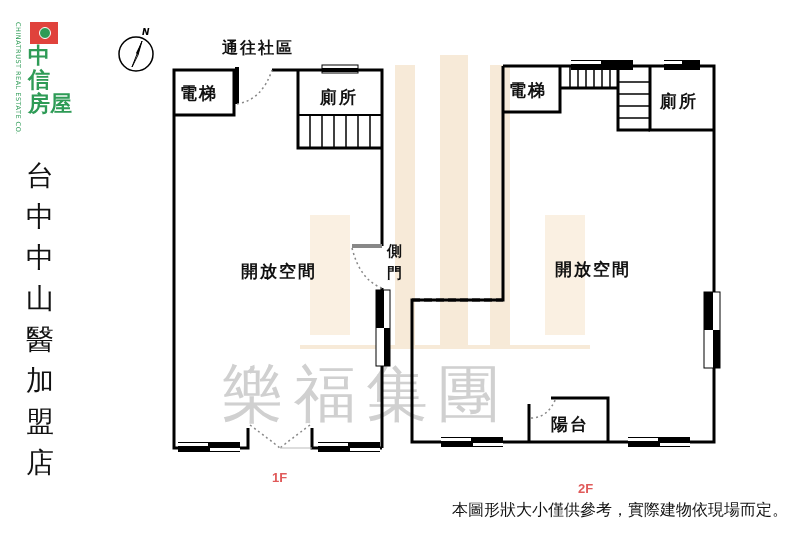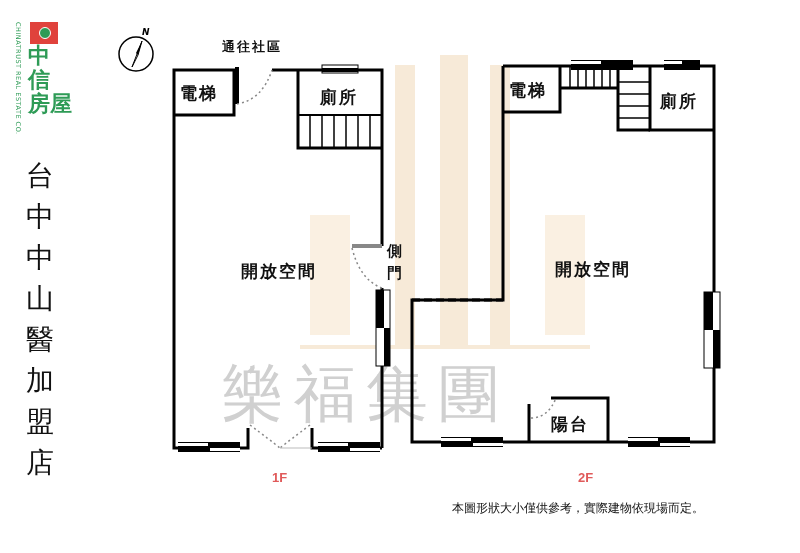--- a/index.html
+++ b/index.html
@@ -9,21 +9,21 @@
   .logo-red { position:absolute; left:22px; top:2px; width:28px; height:22px; background:#e0423c; }
   .logo-red::before { content:""; position:absolute; left:9px; top:5px; width:10px; height:10px; border-radius:50%; background:#2e9b56; border:1px solid #fff; }
   .logo-side { position:absolute; left:0; top:2px; width:14px; height:110px; font-size:6.5px; color:#2e9b56; writing-mode:vertical-rl; letter-spacing:0.5px; white-space:nowrap; }
   .logo-chars { position:absolute; left:20px; top:24px; font-size:22px; line-height:24px; color:#2e9b56; font-weight:bold; }
   .logo-chars span { display:block; }
   .branch { left:18px; top:155px; width:44px; font-size:28px; line-height:41px; color:#111; text-align:center; font-family:"DejaVu Serif", serif; }
   .branch span { display:block; }
   .compass { left:116px; top:26px; width:40px; height:40px; }
   .label { font-weight:bold; color:#111; font-size:17px; letter-spacing:2px; white-space:nowrap; }
   .floor-label { font-family:Liberation Sans, sans-serif; color:#e05a5a; font-size:13px; font-weight:bold; }
-  .note { left:452px; top:500px; font-family:Liberation Sans, sans-serif; font-size:12px; color:#111; white-space:nowrap; }
+  .note { left:452px; top:500px; font-family:Liberation Sans, sans-serif; font-size:16px; color:#111; white-space:nowrap; }
   .watermark { left:222px; top:352px; font-size:62px; color:#d0d0d0; font-family:"DejaVu Serif", serif; letter-spacing:10px; white-space:nowrap; }
 </style>
 </head>
 <body>
 
 <div class="abs logo-box">
   <div class="logo-side">CHINATRUST REAL ESTATE CO.</div>
   <div class="logo-red"></div>
   <div class="logo-chars">
     <span>中</span>
@@ -149,29 +149,29 @@
   <rect x="441" y="437" width="62" height="10" fill="#000"></rect>
   <rect x="441" y="438" width="30" height="3" fill="#fff"></rect>
   <rect x="473" y="443" width="30" height="3" fill="#fff"></rect>
   <rect x="628" y="437" width="62" height="10" fill="#000"></rect>
   <rect x="628" y="438" width="30" height="3" fill="#fff"></rect>
   <rect x="660" y="443" width="30" height="3" fill="#fff"></rect>
 
   <path d="M531,418 Q548,418 556,398" stroke="#888" stroke-width="1.5" stroke-dasharray="2,3" fill="none"></path>
 </svg>
 
-<div class="abs label" style="left:222px;top:38px;font-size:13px;">通往社區</div>
+<div class="abs label" style="left:222px;top:38px;font-size:16px;">通往社區</div>
 <div class="abs label" style="left:180px;top:82px;">電梯</div>
 <div class="abs label" style="left:320px;top:86px;">廁所</div>
 <div class="abs label" style="left:241px;top:260px;">開放空間</div>
 <div class="abs label" style="left:387px;top:240px;font-size:15px;line-height:22px;">
   <div>側</div>
   <div>門</div>
 </div>
 <div class="abs floor-label" style="left:272px;top:470px;">1F</div>
 
 <div class="abs label" style="left:509px;top:79px;">電梯</div>
 <div class="abs label" style="left:660px;top:90px;">廁所</div>
 <div class="abs label" style="left:555px;top:258px;">開放空間</div>
 <div class="abs label" style="left:551px;top:413px;">陽台</div>
-<div class="abs floor-label" style="left:578px;top:470px;">2F</div>
+<div class="abs floor-label" style="left:578px;top:481px;">2F</div>
 
 <div class="abs note">本圖形狀大小僅供參考，實際建物依現場而定。</div>
 
 </body></html>

